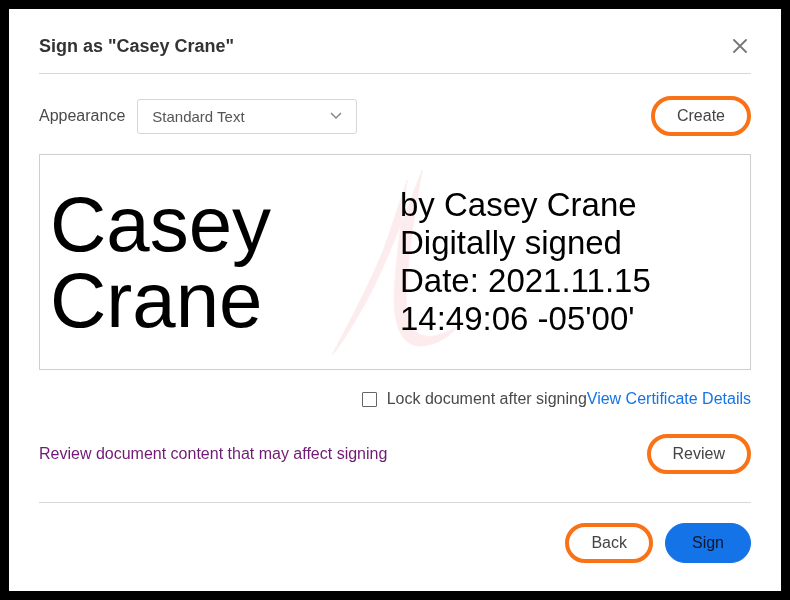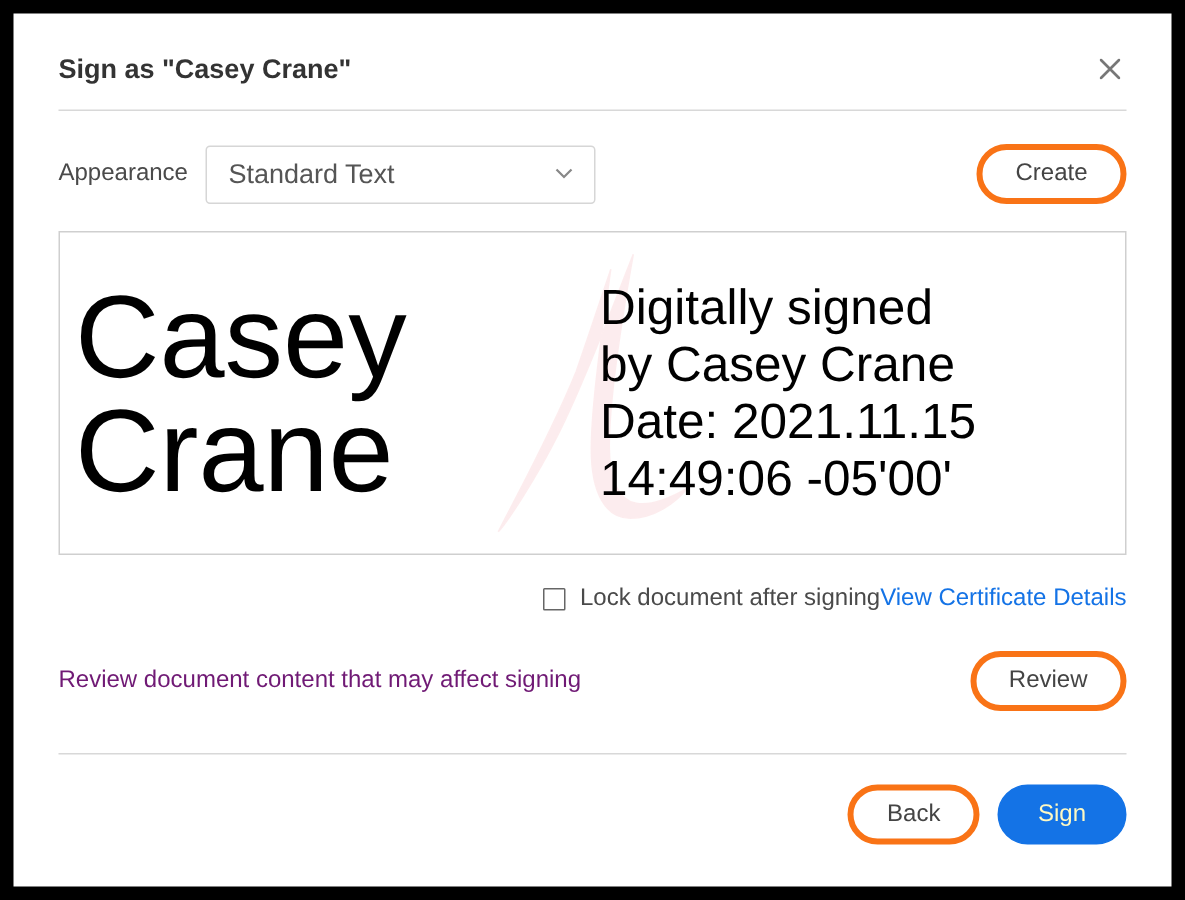--- a/index.html
+++ b/index.html
@@ -49,22 +49,22 @@
     font-size: 16px;
     color: #4a4a4a;
   }
   .appearance-select {
     display: flex;
     align-items: center;
     justify-content: space-between;
     border: 1px solid #d6d6d6;
     border-radius: 3px;
     padding: 8px 14px;
-    width: 260px;
-    font-size: 18px;
+    width: 220px;
+    font-size: 15px;
     color: #555;
     cursor: pointer;
   }
   .chevron {
     width: 12px;
     height: 12px;
     display: inline-flex;
     align-items: center;
     justify-content: center;
   }
@@ -73,21 +73,21 @@
     border: 4px solid #f97316;
     border-radius: 20px;
     background: #fff;
     padding: 7px 22px;
     font-size: 16px;
     color: #444;
     cursor: pointer;
   }
   .btn-primary {
     background: #1473e6;
-    color: #fef9c3;
+    color: #0f172a;
     border: 1px solid #1473e6;
     border-radius: 20px;
     padding: 7px 26px;
     font-size: 16px;
     cursor: pointer;
   }
   .create-btn { margin-left: auto; }
   .preview-box {
     border: 1px solid #cfcfcf;
     margin-top: 18px;
@@ -225,22 +225,22 @@
                  C 146 172, 132 178, 122 176
                  C 110 174, 104 160, 104 138
                  C 104 108, 112 55, 120 10 Z" fill="#f7b8bd" stroke="#f7b8bd" stroke-width="1"></path>
       </svg>
     </div>
     <div class="preview-left">
       <div class="preview-name" style="white-space:pre-line;">Casey
 Crane</div>
     </div>
     <div class="preview-right">
+      <div class="preview-info">by Casey Crane</div>
       <div class="preview-info">Digitally signed</div>
-      <div class="preview-info">by Casey Crane</div>
       <div class="preview-info">Date: 2021.11.15</div>
       <div class="preview-info">14:49:06 -05'00'</div>
     </div>
   </div>
 
   <div class="lock-row">
     <div class="lock-left">
       <div class="checkbox"></div>
       <span class="lock-label">Lock document after signing</span>
     </div>

